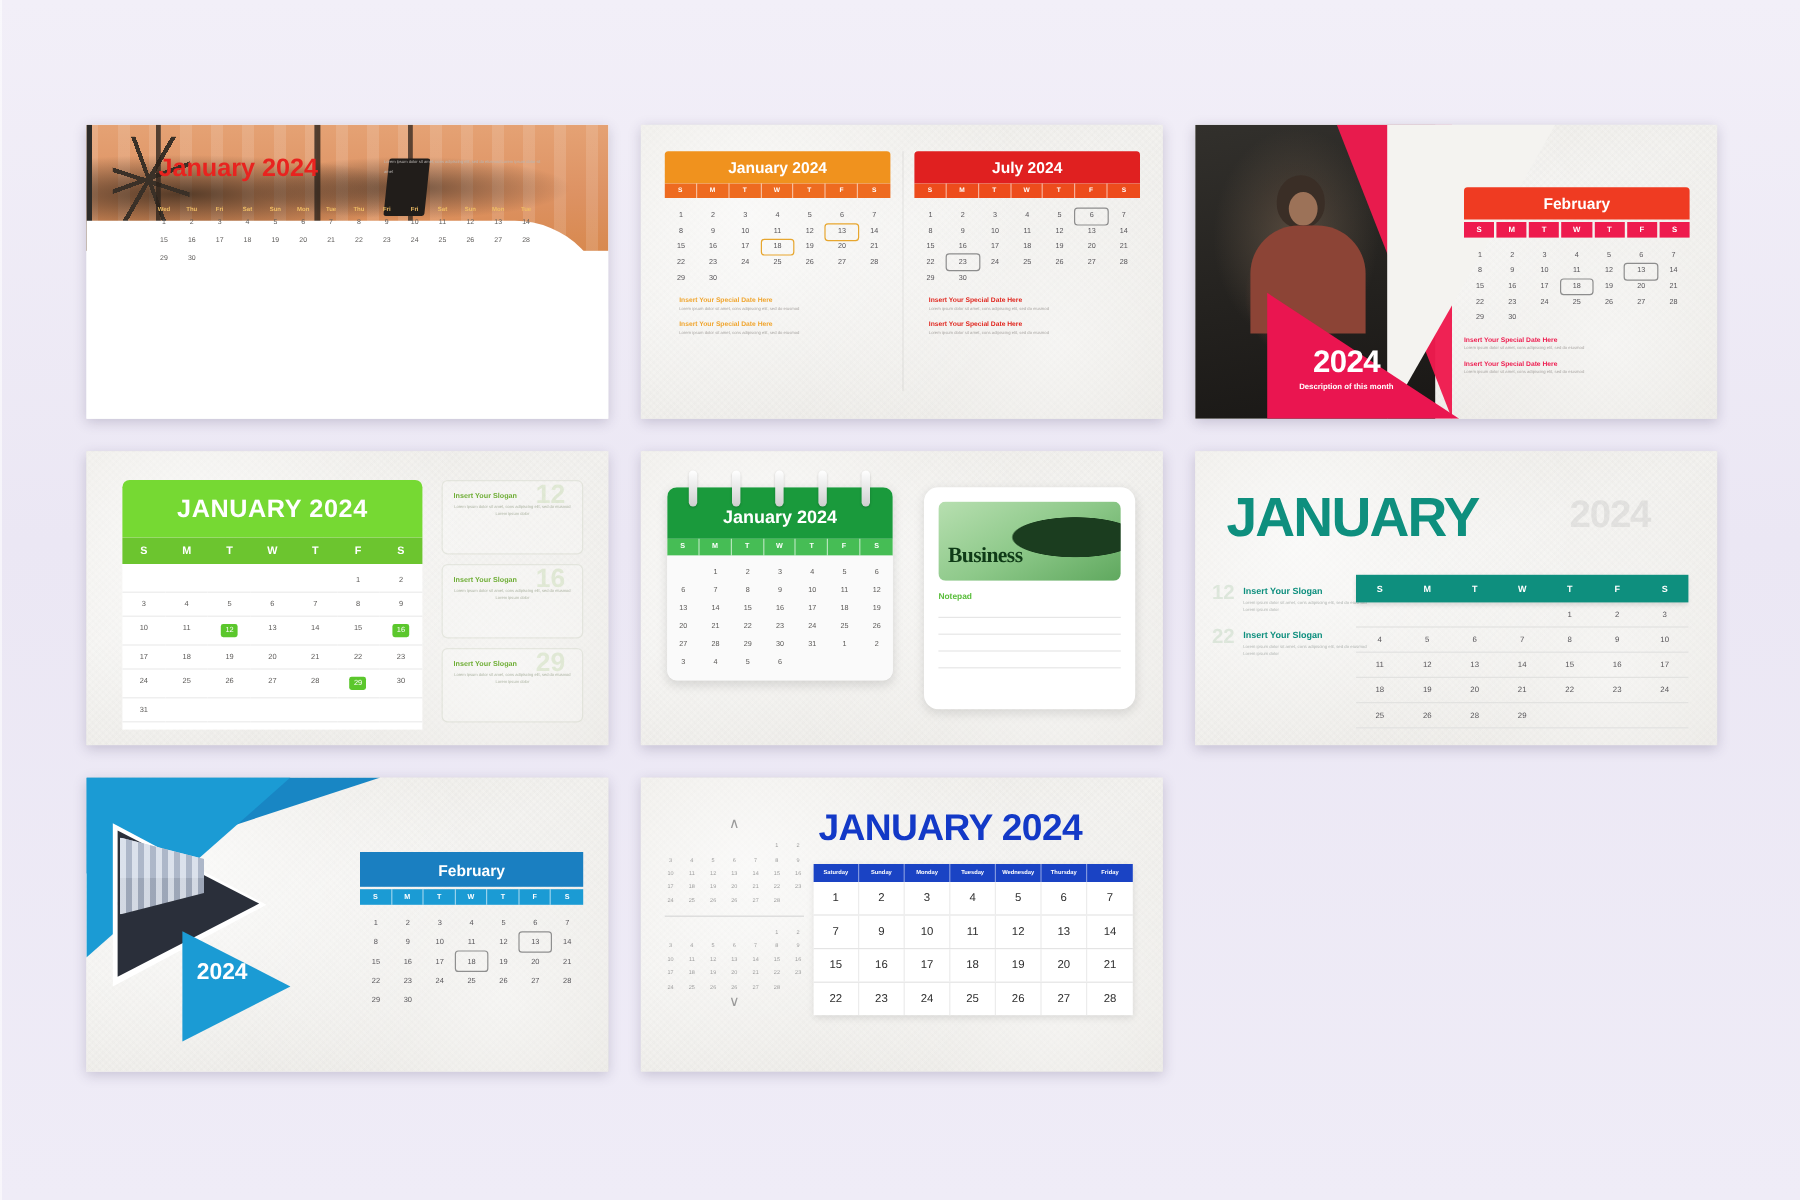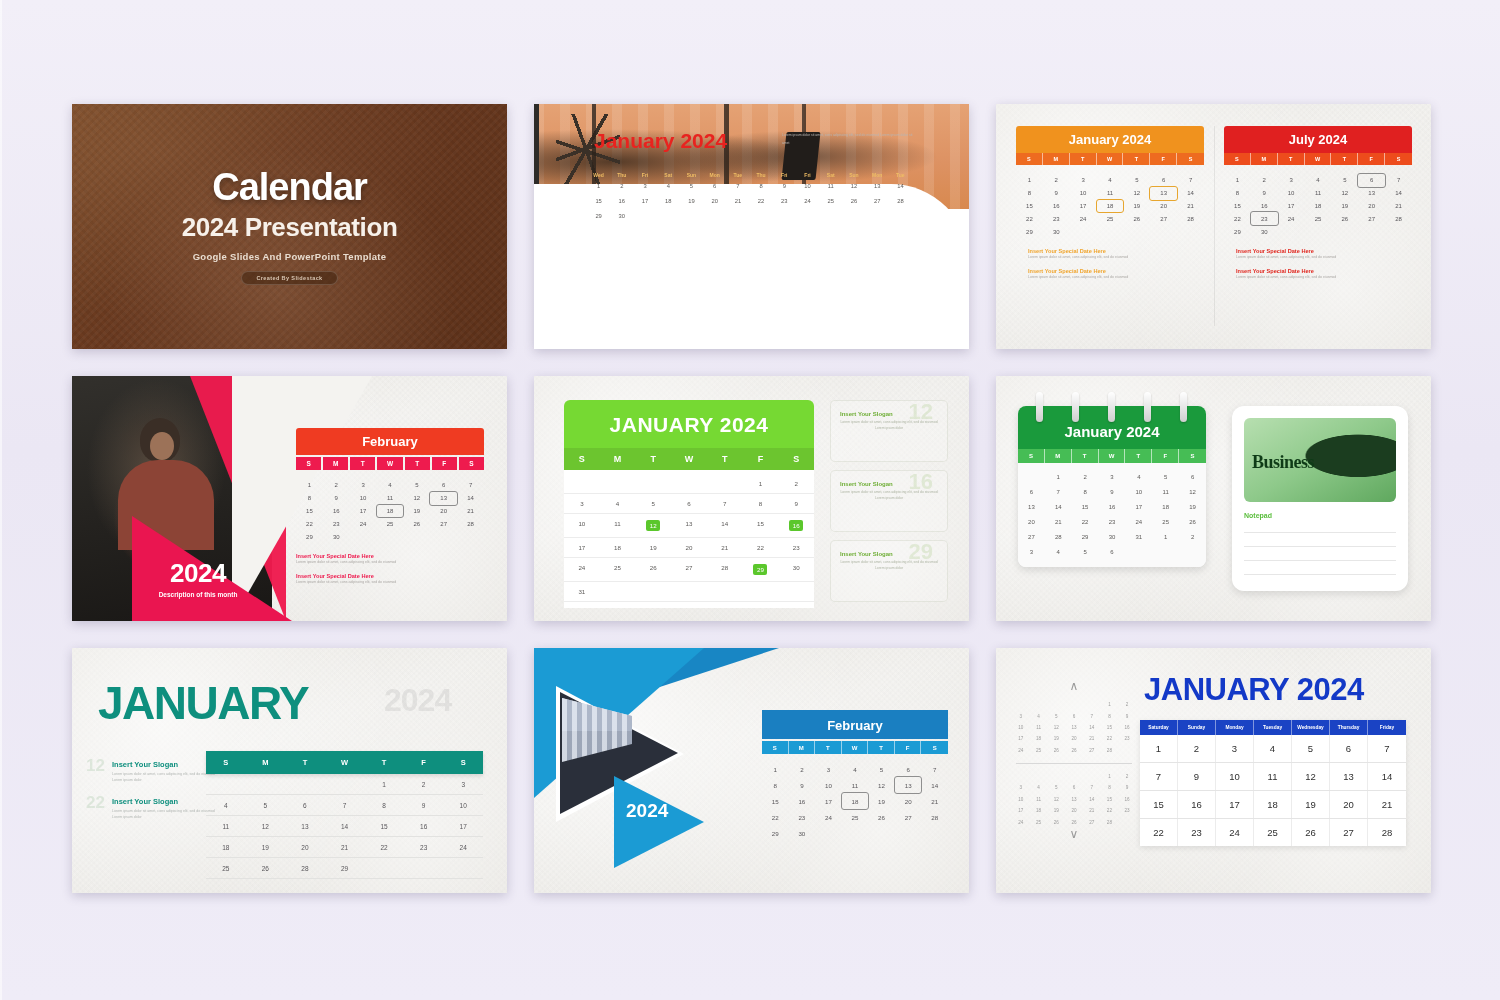--- a/index.html
+++ b/index.html
@@ -165,21 +165,21 @@
   .s6 .hd { background:#1a9a3c; color:#fff; font-size:15px; font-weight:700; text-align:center;
       padding:17px 0 9px; }
   .s6 .dw { display:grid; grid-template-columns:repeat(7,1fr); background:#46bd55; }
   .s6 .dw span { text-align:center; color:#fff; font-size:6px; font-weight:700; padding:4px 0;
       border-right:1px solid rgba(255,255,255,.6); }
   .s6 .dw span:last-child { border-right:none; }
   .s6 .gd { display:grid; grid-template-columns:repeat(7,1fr); padding:6px 0 8px; background:#fafafa; }
   .s6 .gd span { text-align:center; font-size:6px; color:#5c5a58; padding:4.5px 0; }
   .s6 .note { position:absolute; left:236px; top:30px; width:176px; height:185px;
       background:#fff; border-radius:12px; box-shadow:0 3px 9px rgba(0,0,0,.12); padding:12px; }
-  .s6 .note .pic { height:84px; border-radius:6px; position:relative; overflow:hidden;
+  .s6 .note .pic { height:66px; border-radius:6px; position:relative; overflow:hidden;
       background:
         radial-gradient(ellipse at 75% 45%, #1b3d1f 0 32%, transparent 33%),
         linear-gradient(150deg,#b7dfb0 0%, #8ec98a 50%, #5fa85e 100%); }
   .s6 .note .pic .word { position:absolute; left:8px; top:34px; font-family:"Liberation Serif", serif;
       font-size:18px; font-weight:700; color:#0f3b17; letter-spacing:-.5px; }
   .s6 .note .lbl { color:#5bbe3d; font-size:7px; font-weight:700; margin-top:10px; }
   .s6 .note .ln { height:1px; background:#e6e6e6; margin-top:13px; }
 
   
   .s7 .title { position:absolute; left:26px; top:28px; font-size:46px; font-weight:700;
@@ -246,29 +246,20 @@
   .s9 .tr:last-child { border-bottom:none; }
   .s9 .tr span { text-align:center; font-size:9.5px; color:#2f2f2f; padding:8px 0;
       border-right:1px solid #ececec; }
   .s9 .tr span:last-child { border-right:none; }
 </style>
 </head>
 <body>
 
 <div class="grid">
 
-  <div class="slide s1">
-    <div class="tex"></div>
-    <div class="inner">
-      <h1>Calendar</h1>
-      <h2>2024 Presentation</h2>
-      <div class="sub">Google Slides And PowerPoint Template</div>
-      <div class="badge">Created By Slidestack</div>
-    </div>
-  </div>
 
   <div class="slide s2">
     <div class="photo">
       <div class="plant"></div>
       <div class="frame"></div>
       <div class="frame2"></div>
       <div class="frame3"></div>
       <div class="laptop"></div>
     </div>
     <div class="card"></div>

